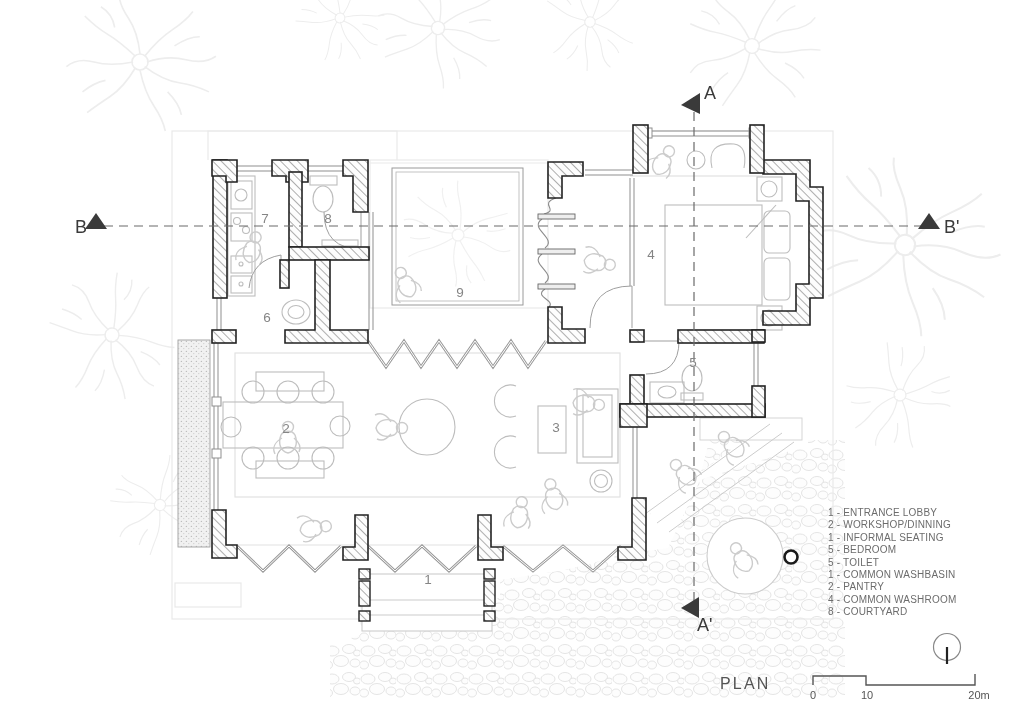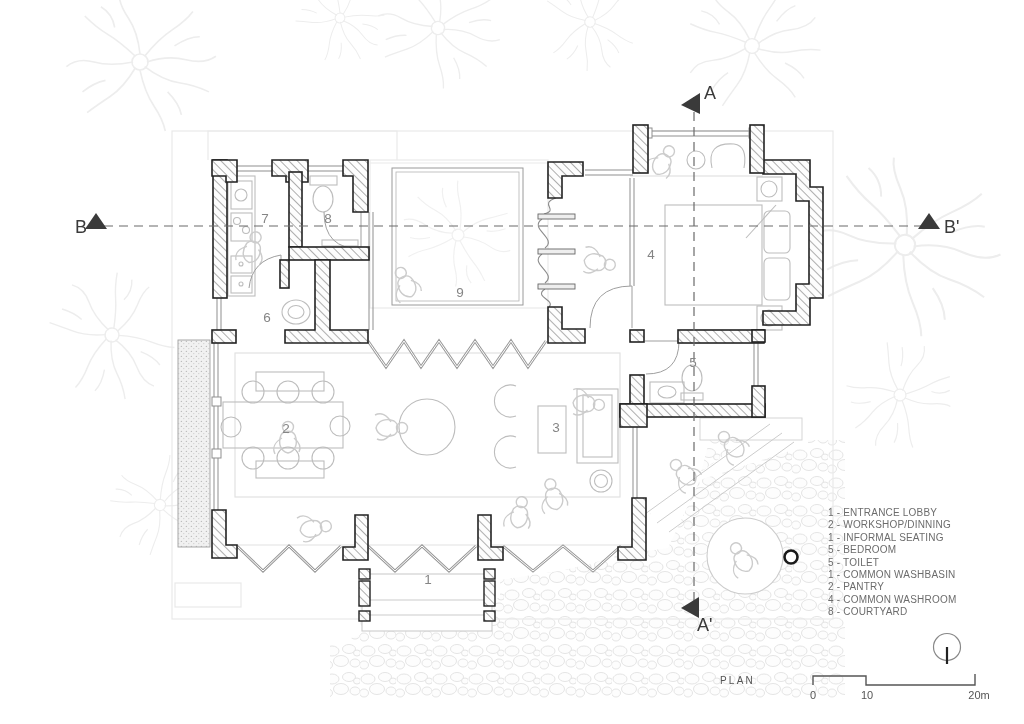--- a/index.html
+++ b/index.html
@@ -3,21 +3,21 @@
 <meta charset="utf-8">
 <title>Floor Plan</title>
 <style>
   html,body{margin:0;padding:0;background:#ffffff;}
   #stage{position:relative;width:1024px;height:724px;background:#fff;overflow:hidden;
          font-family:"Liberation Sans", sans-serif;}
   #plan-svg{position:absolute;left:0;top:0;}
   .svgtext{font-family:"Liberation Sans", sans-serif;}
   #legend{position:absolute;left:828px;top:507px;color:#6c6c6c;font-size:10px;
           line-height:12.4px;letter-spacing:0.2px;white-space:nowrap;}
-  #plan-title{position:absolute;left:720px;top:675px;color:#545454;font-size:10px;
+  #plan-title{position:absolute;left:720px;top:675px;color:#545454;font-size:16px;
           letter-spacing:2.2px;}
 </style>
 </head>
 <body>
 
 <div id="stage">
 
 <svg id="plan-svg" width="1024" height="724" viewBox="0 0 1024 724">
 <defs>
   <pattern id="hatch" patternUnits="userSpaceOnUse" width="6" height="6" patternTransform="rotate(-45)">

